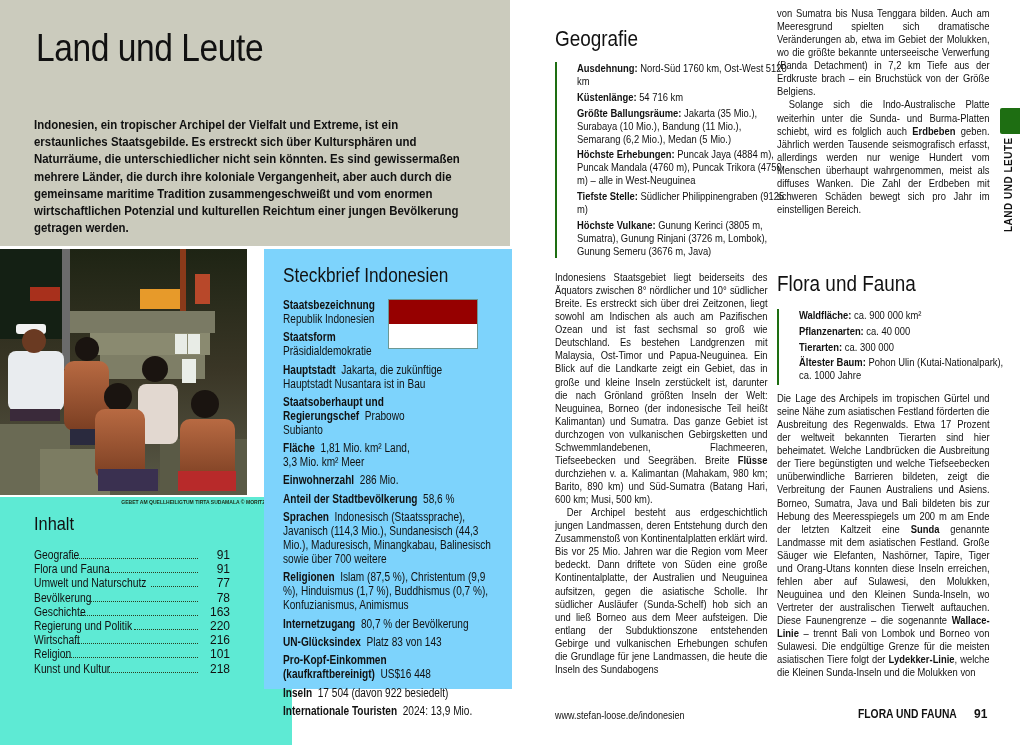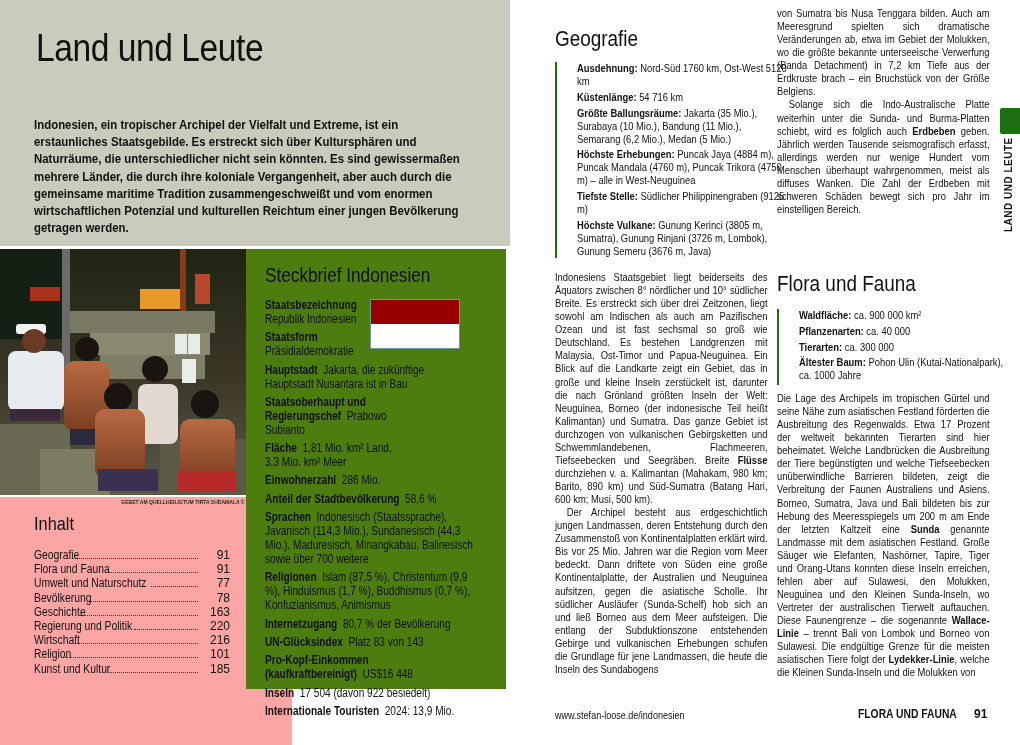--- a/index.html
+++ b/index.html
@@ -7,30 +7,30 @@
   body { position: relative; font-family: "Liberation Sans", "DejaVu Sans", sans-serif; color: #111; }
 
   
   #left-page { position: absolute; left: 0; top: 0; width: 510px; height: 745px; background: #fff; }
   #intro { position: absolute; left: 0; top: 0; width: 510px; height: 246px; background: #cbcbbd; }
   #intro h1 { position: absolute; left: 36px; top: 26px; font-size: 39px; font-weight: 400; letter-spacing: -0.5px; transform: scaleX(0.86); transform-origin: left top; white-space: nowrap; color: #111; }
   #intro .lead { position: absolute; left: 34px; top: 116px; width: 500px; font-size: 13.3px; line-height: 17.2px; font-weight: 700; transform: scaleX(0.86); transform-origin: left top; color: #111; }
 
   #photo { position: absolute; left: 0; top: 249px; width: 247px; height: 246px; overflow: hidden; background: #2c2a1e; }
 
-  #toc { position: absolute; left: 0; top: 497px; width: 292px; height: 248px; background: #fca5a5; }
+  #toc { position: absolute; left: 0; top: 497px; width: 292px; height: 248px; background: #5eead4; }
   #toc .caption { position: absolute; right: 6px; top: 2px; font-size: 5.6px; font-weight: 700; color: #1c2a14; white-space: nowrap; transform: scaleX(0.9); transform-origin: right top; }
   #toc h2 { position: absolute; left: 34px; top: 16px; font-size: 19px; font-weight: 400; transform: scaleX(0.86); transform-origin: left top; color: #111; }
   #toc ul { position: absolute; left: 34px; top: 51px; width: 196px; list-style: none; }
   #toc li { display: flex; align-items: baseline; height: 14.2px; font-size: 12px; transform-origin: left top; }
   #toc li .lbl { white-space: nowrap; transform: scaleX(0.86); transform-origin: left center; display: inline-block; }
   #toc li .dots { flex: 1; border-bottom: 1.5px dotted #2b3f20; margin: 0 4px 3px -14px; height: 1px; }
   #toc li .pg { width: 28px; text-align: right; }
 
-  #steckbrief { position: absolute; left: 246px; top: 249px; width: 260px; height: 440px; background: #4d7c0f; }
+  #steckbrief { position: absolute; left: 264px; top: 249px; width: 260px; height: 440px; background: #7dd3fc; }
   #steckbrief h2 { position: absolute; left: 19px; top: 15px; font-size: 20px; font-weight: 400; transform: scaleX(0.86); transform-origin: left top; white-space: nowrap; color: #111; }
   #flag { position: absolute; left: 124px; top: 50px; width: 90px; height: 50px; border: 1px solid #6d9894; }
   #flag .red { height: 50%; background: #960000; }
   #flag .white { height: 50%; background: #ffffff; }
   #facts { position: absolute; left: 19px; top: 49px; width: 270px; transform: scaleX(0.82); transform-origin: left top; }
   .fact { font-size: 12.3px; line-height: 14px; margin-bottom: 4.3px; color: #111; }
   .fact b { font-weight: 700; }
   .fact.narrow { width: 125px; }
 
   
@@ -164,21 +164,21 @@
           <span class="pg">216</span>
         </li>
       <li>
           <span class="lbl">Religion</span>
           <span class="dots"></span>
           <span class="pg">101</span>
         </li>
       <li>
           <span class="lbl">Kunst und Kultur</span>
           <span class="dots"></span>
-          <span class="pg">185</span>
+          <span class="pg">218</span>
         </li>
     </ul>
   </div>
 
   <div id="steckbrief">
     <h2>Steckbrief Indonesien</h2>
     <div id="flag">
       <div class="red"></div>
       <div class="white"></div>
     </div>

